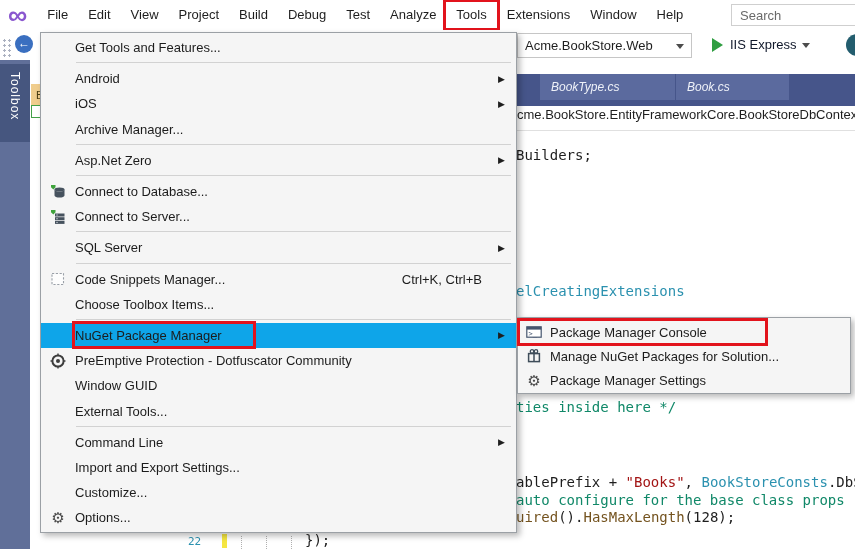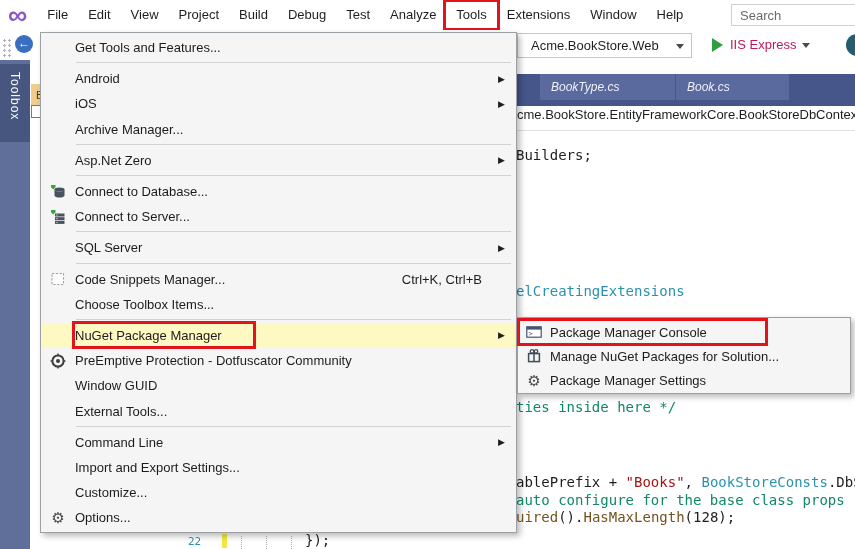--- a/index.html
+++ b/index.html
@@ -15,26 +15,26 @@
   .searchbox { position:absolute; left:731px; top:4px; width:126px; height:22px; border:1px solid #cfcfcf; background:#ffffff; font-size:13px; padding-left:8px; color:#1e1e1e; }
   .searchbox::placeholder { color:#6a6a6a; opacity:1; }
 
   
   .toolbar { position:absolute; left:0; top:30px; width:855px; height:30px; background:#ffffff; }
   .grip { position:absolute; left:2px; top:8px; width:11px; height:21px;
           background-image:radial-gradient(#aab0bf 1.1px, transparent 1.3px); background-size:5px 5px; }
   .back-btn { position:absolute; left:15px; top:5px; width:18px; height:18px; border-radius:50%; background:#3a6fc0;
               color:#fff; font-size:12px; text-align:center; line-height:17px; }
   .combo { position:absolute; left:517px; top:3px; width:175px; height:25px; background:#fff; border:1px solid #c6c6c6;
-           font-size:13px; color:#1e1e1e; line-height:23px; padding-left:13px; white-space:nowrap; }
+           font-size:13px; color:#1e1e1e; line-height:23px; padding-left:7px; white-space:nowrap; }
   .combo .caret { position:absolute; right:7px; top:10px; width:0; height:0;
                   border-left:4px solid transparent; border-right:4px solid transparent; border-top:5px solid #4c4c4c; }
   .play { position:absolute; left:712px; top:8px; width:0; height:0;
           border-top:7px solid transparent; border-bottom:7px solid transparent; border-left:11px solid #2f9e41; }
-  .run-label { position:absolute; left:730px; top:7px; font-size:13px; color:#be185d; }
+  .run-label { position:absolute; left:730px; top:7px; font-size:13px; color:#0f172a; }
   .run-caret { position:absolute; left:802px; top:13px; width:0; height:0;
                border-left:4px solid transparent; border-right:4px solid transparent; border-top:5px solid #4c4c4c; }
   .partial-circle { position:absolute; left:846px; top:4px; width:22px; height:22px; border-radius:50%; background:#235d6e; }
 
   
   .toolbox-strip { position:absolute; left:0; top:60px; width:30px; height:489px; background:#606f99; }
   .toolbox-tab { position:absolute; left:0; top:4px; width:30px; height:78px; background:#46567f; }
   .toolbox-label { writing-mode:vertical-rl; font-size:12px; color:#ffffff; margin:8px auto 0 auto; display:block; width:14px; letter-spacing:1px; }
 
   
@@ -64,21 +64,21 @@
   .line-number { position:absolute; left:188px; top:535px; font-family:"DejaVu Sans Mono", monospace; font-size:11px; color:#2b91af; }
   .change-bar { position:absolute; left:222px; top:534px; width:5px; height:14px; background:#f5e642; }
   .indent-guide { position:absolute; top:536px; width:0; height:13px; border-left:1px dotted #b0b0b0; }
   .ig1 { left:241px; } .ig2 { left:266px; } .ig3 { left:291px; }
   .closing-brace { position:absolute; left:305px; top:532px; font-family:"DejaVu Sans Mono", monospace; font-size:14px; color:#1e1e1e; }
 
   
   .menu { position:absolute; left:40px; top:32px; width:477px; height:501px; background:#f5f5f5;
           border:1px solid #9ba0a5; box-shadow:3px 3px 6px rgba(0,0,0,0.28); padding-top:2px; }
   .mrow { position:relative; height:25.2px; display:flex; align-items:center; padding-right:6px; }
-  .mrow.hl { background:#fef9c3; }
+  .mrow.hl { background:#0ea5e9; }
   .igut { flex:0 0 34px; display:flex; justify-content:center; align-items:center; }
   .lbl { font-size:13px; color:#1c1c1c; white-space:nowrap; }
   .shortcut { margin-left:auto; margin-right:28px; font-size:13px; color:#1c1c1c; }
   .arrow { margin-left:auto; padding-right:5px; font-size:9px; color:#1e1e1e; }
   .msep { height:6px; position:relative; }
   .msep::after { content:""; position:absolute; left:35px; right:5px; top:2px; height:1px; background:#d2d2d2; }
   .gear { font-size:15px; color:#4a4a4a; line-height:15px; }
 
   .redbox-nuget { position:absolute; left:31px; top:-2px; width:184px; height:28px; border:3px solid #e2131c; pointer-events:none; }
 

